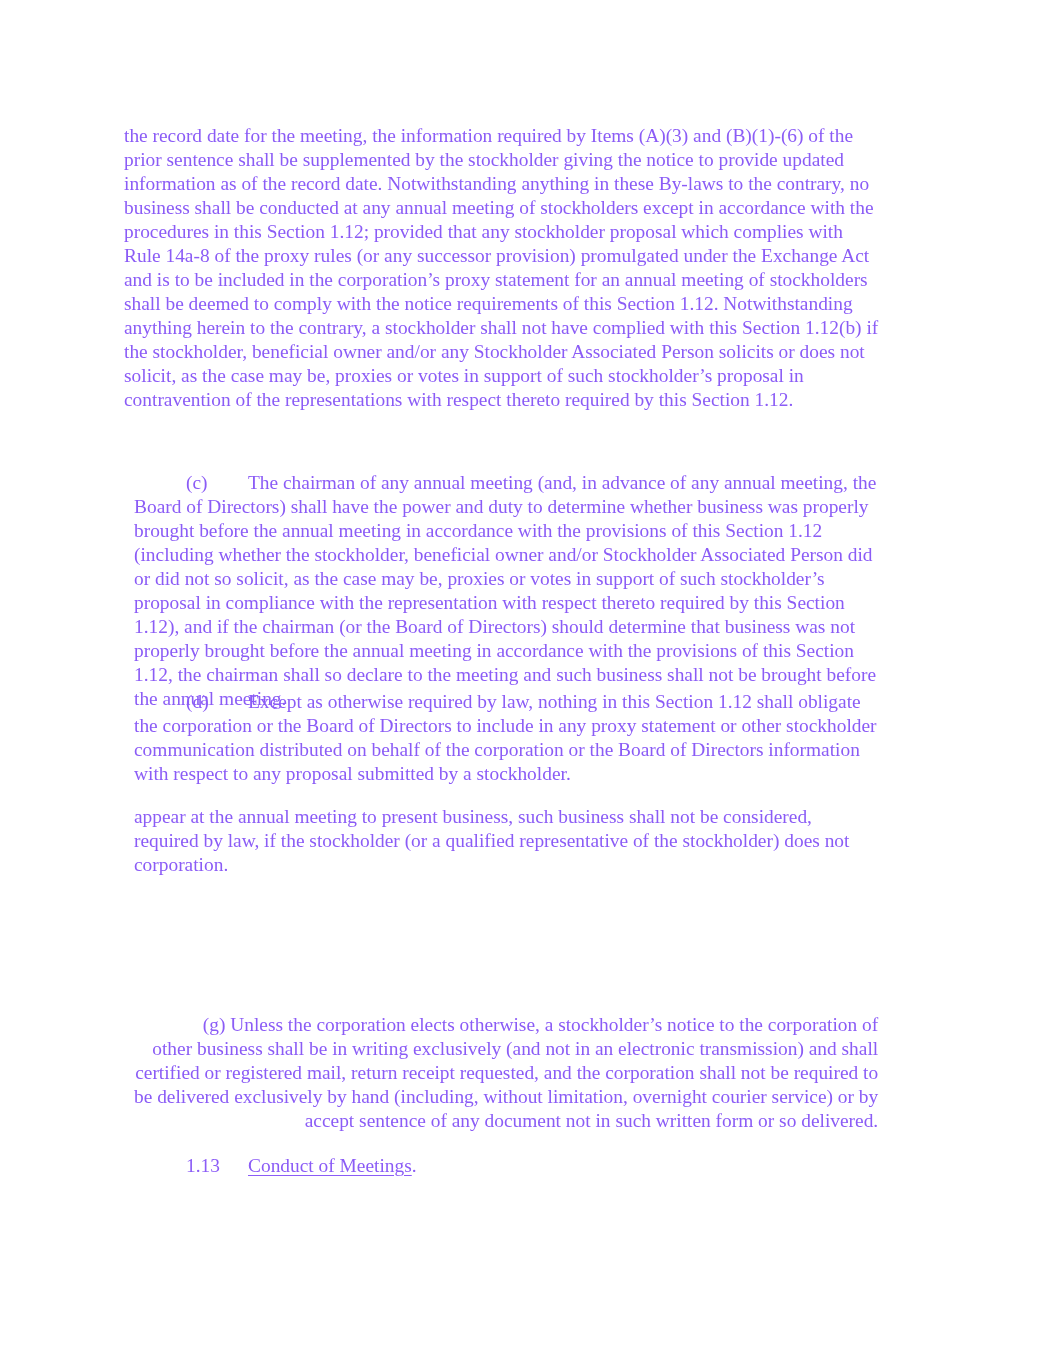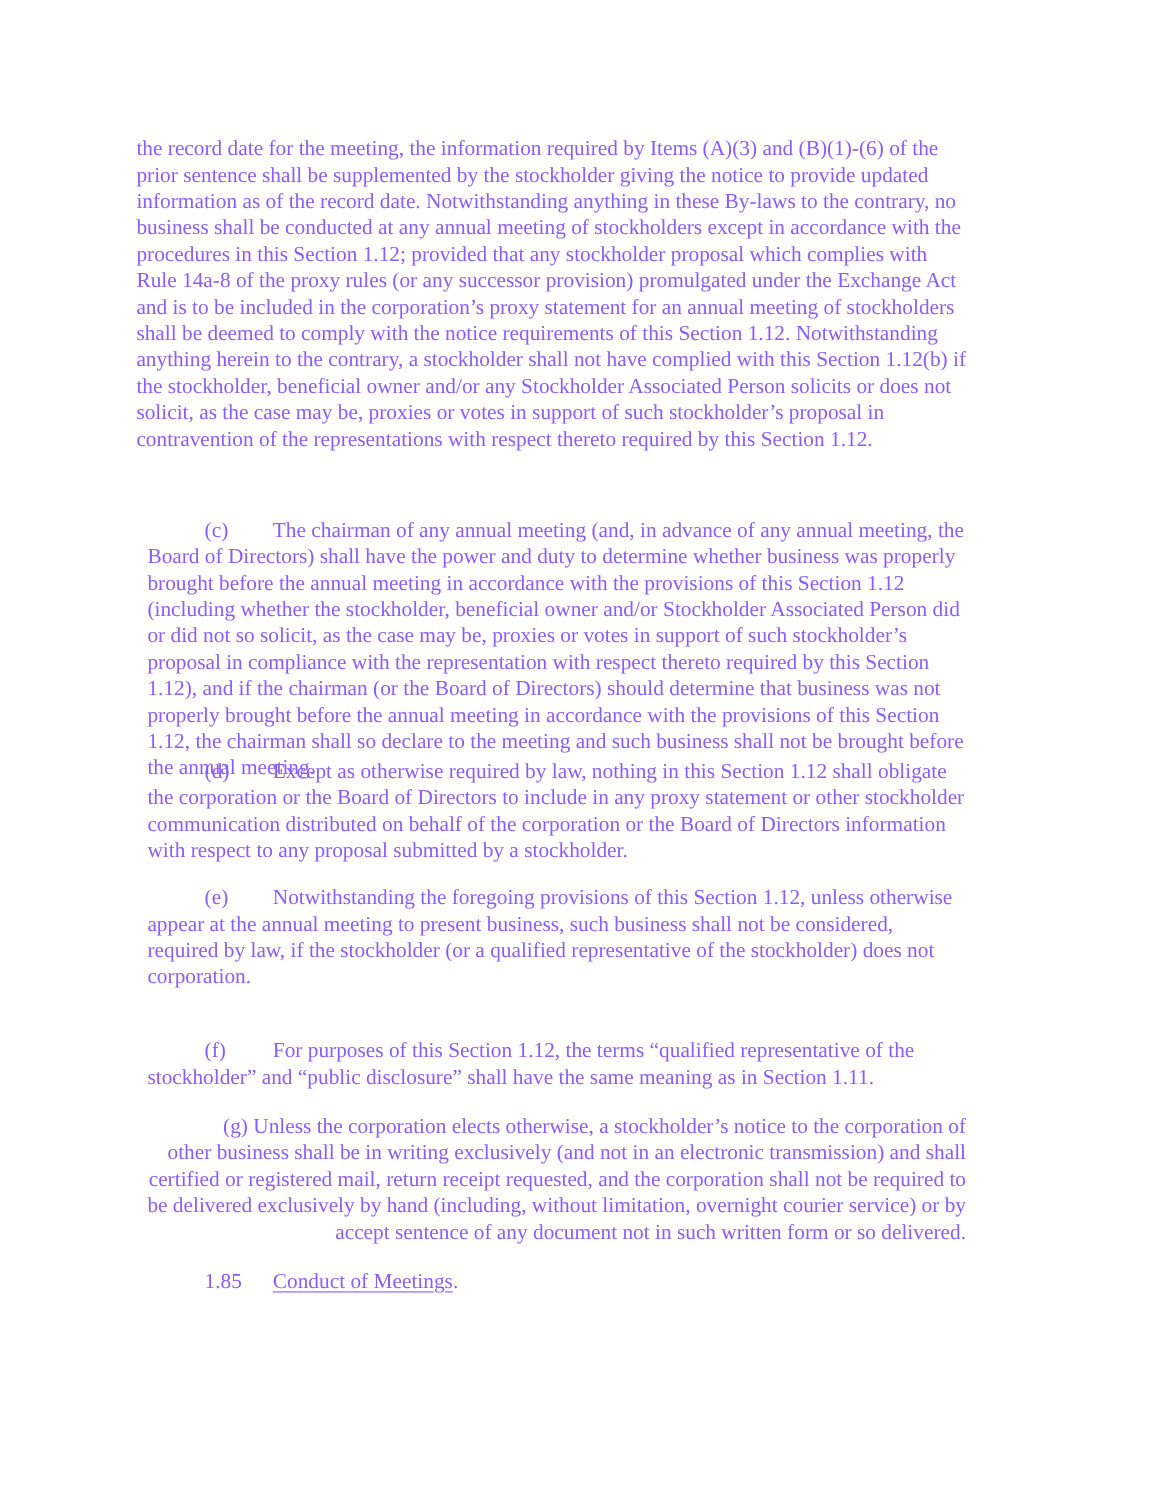--- a/index.html
+++ b/index.html
@@ -54,36 +54,31 @@
   </div>
 
   <div class="para sub-para" style="top:690px;">
     <span class="line"><span class="marker">(d)</span><span>Except as otherwise required by law, nothing in this Section 1.12 shall obligate</span></span>
     <span class="line">the corporation or the Board of Directors to include in any proxy statement or other stockholder</span>
     <span class="line">communication distributed on behalf of the corporation or the Board of Directors information</span>
     <span class="line">with respect to any proposal submitted by a stockholder.</span>
   </div>
 
   <div class="para sub-para" style="top:805px;">
-    <span class="line"><span class="marker">(e)</span><span>Notwithstanding the foregoing provisions of this Section 1.12, unless otherwise</span></span>
     <span class="line">appear at the annual meeting to present business, such business shall not be considered,</span>
     <span class="line">required by law, if the stockholder (or a qualified representative of the stockholder) does not</span>
     <span class="line">corporation.</span>
   </div>
 
-  <div class="para sub-para" style="top:944px;">
-    <span class="line"><span class="marker">(f)</span><span>For purposes of this Section 1.12, the terms “qualified representative of the</span></span>
-    <span class="line">stockholder” and “public disclosure” shall have the same meaning as in Section 1.11.</span>
-  </div>
 
   <div class="para sub-para" style="top:1013px;text-align:right;">
     <span class="line marker-g">(g) Unless the corporation elects otherwise, a stockholder’s notice to the corporation of</span>
     <span class="line">other business shall be in writing exclusively (and not in an electronic transmission) and shall</span>
     <span class="line">certified or registered mail, return receipt requested, and the corporation shall not be required to</span>
     <span class="line">be delivered exclusively by hand (including, without limitation, overnight courier service) or by</span>
     <span class="line">accept sentence of any document not in such written form or so delivered.</span>
   </div>
 
   <div class="heading">
-    <span class="num">1.85</span><span class="title">Conduct of Meetings</span><span>.</span>
+    <span class="num">1.13</span><span class="title">Conduct of Meetings</span><span>.</span>
   </div>
 
 </div>
 
 </body></html>

